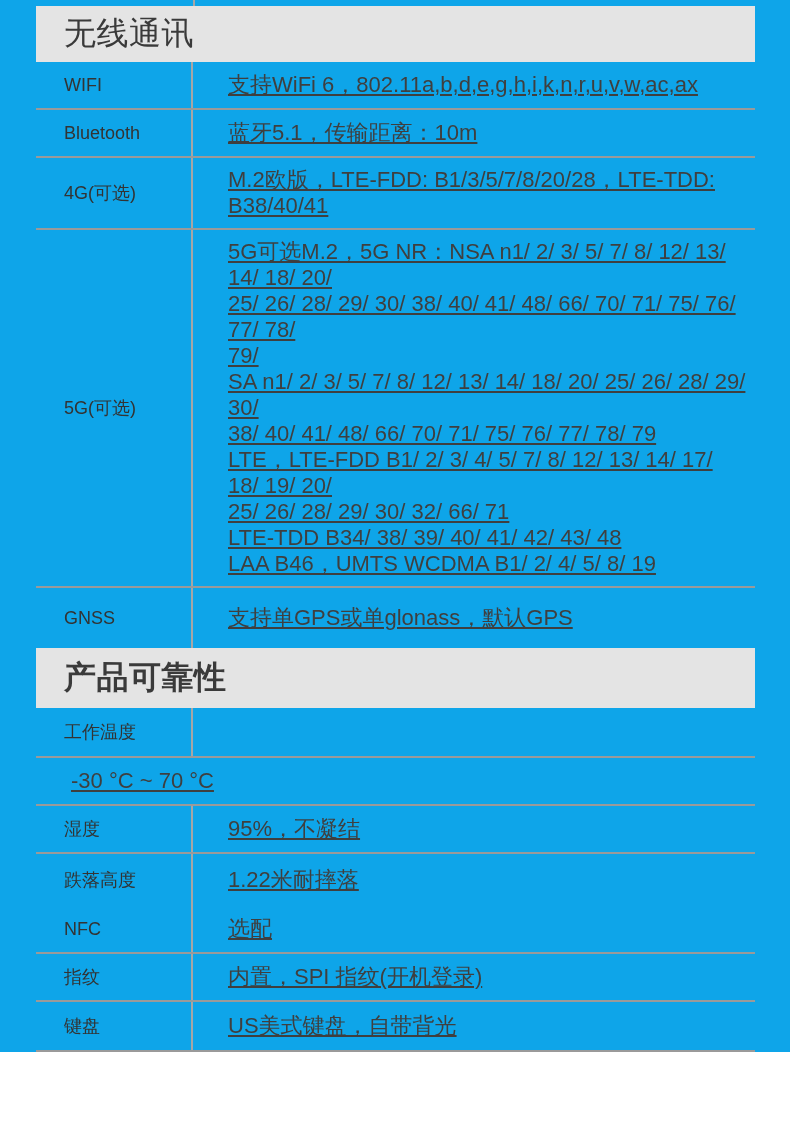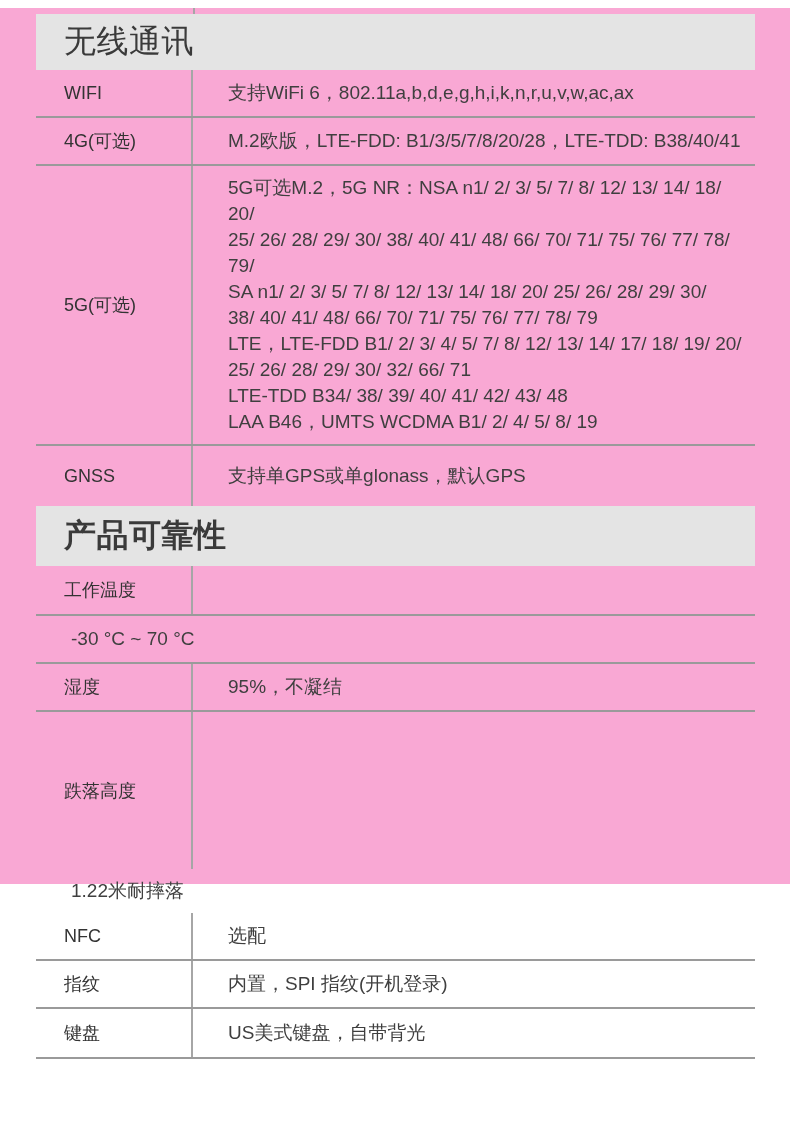--- a/index.html
+++ b/index.html
@@ -4,21 +4,21 @@
 <style>
   * { margin: 0; padding: 0; box-sizing: border-box; }
   html, body { background: #ffffff; }
   body {
     width: 790px; height: 1140px;
     font-family: "Liberation Sans", "DejaVu Sans", sans-serif;
     color: #3b3b3b;
     overflow: hidden;
     position: relative;
   }
-  .page { position: relative; width: 790px; height: 876px; background: #f9a8d4; margin-top: 8px; }
+  .page { position: relative; width: 790px; height: 1052px; background: #0ea5e9; }
 
   .divider-stub {
     position: absolute; left: 193px; top: 0; width: 2px; height: 6px;
     background: #a6a6a6;
   }
 
   .spec-table {
     position: absolute; left: 36px; top: 6px; width: 719px;
   }
 
@@ -34,60 +34,65 @@
   }
   .section-header.tall { height: 60px; font-weight: bold; }
 
   .row {
     display: flex; align-items: stretch;
     min-height: 48px;
     border-bottom: 2px solid #9a9a9a;
   }
   .row.no-sep { border-bottom: none; }
   .row.h50 { min-height: 50px; text-align: right; }
-  .row.h52 { min-height: 52px; flex-direction: column; }
+  .row.h52 { min-height: 52px; }
   .row.h60 { min-height: 60px; }
   .row.row-5g { min-height: 250px; }
 
   .cell-label {
     width: 157px; flex: 0 0 157px;
     border-right: 2px solid #a6a6a6;
     display: flex; align-items: center;
     padding-left: 28px;
     font-size: 18px;
     color: #333333;
   }
   .cell-value {
     flex: 1;
     display: flex; align-items: center;
     padding: 9px 6px 9px 35px;
-    font-size: 19px;
+    font-size: 22px;
     line-height: 26px;
     color: #3f3f3f;
     white-space: pre-line;
+    text-decoration: underline;
   }
 </style>
 </head>
 <body>
 
 <div class="page">
 
   <div class="divider-stub"></div>
 
   <div class="spec-table">
 
     <div class="section-header">
       <span>无线通讯</span>
     </div>
 
     <div class="row">
       <div class="cell-label">WIFI</div>
       <div class="cell-value">支持WiFi 6，802.11a,b,d,e,g,h,i,k,n,r,u,v,w,ac,ax</div>
     </div>
 
+    <div class="row">
+      <div class="cell-label">Bluetooth</div>
+      <div class="cell-value">蓝牙5.1，传输距离：10m</div>
+    </div>
 
     <div class="row">
       <div class="cell-label">4G(可选)</div>
       <div class="cell-value">M.2欧版，LTE-FDD: B1/3/5/7/8/20/28，LTE-TDD: B38/40/41</div>
     </div>
 
     <div class="row row-5g">
       <div class="cell-label">5G(可选)</div>
       <div class="cell-value">5G可选M.2，5G NR：NSA n1/ 2/ 3/ 5/ 7/ 8/ 12/ 13/ 14/ 18/ 20/
 25/ 26/ 28/ 29/ 30/ 38/ 40/ 41/ 48/ 66/ 70/ 71/ 75/ 76/ 77/ 78/

